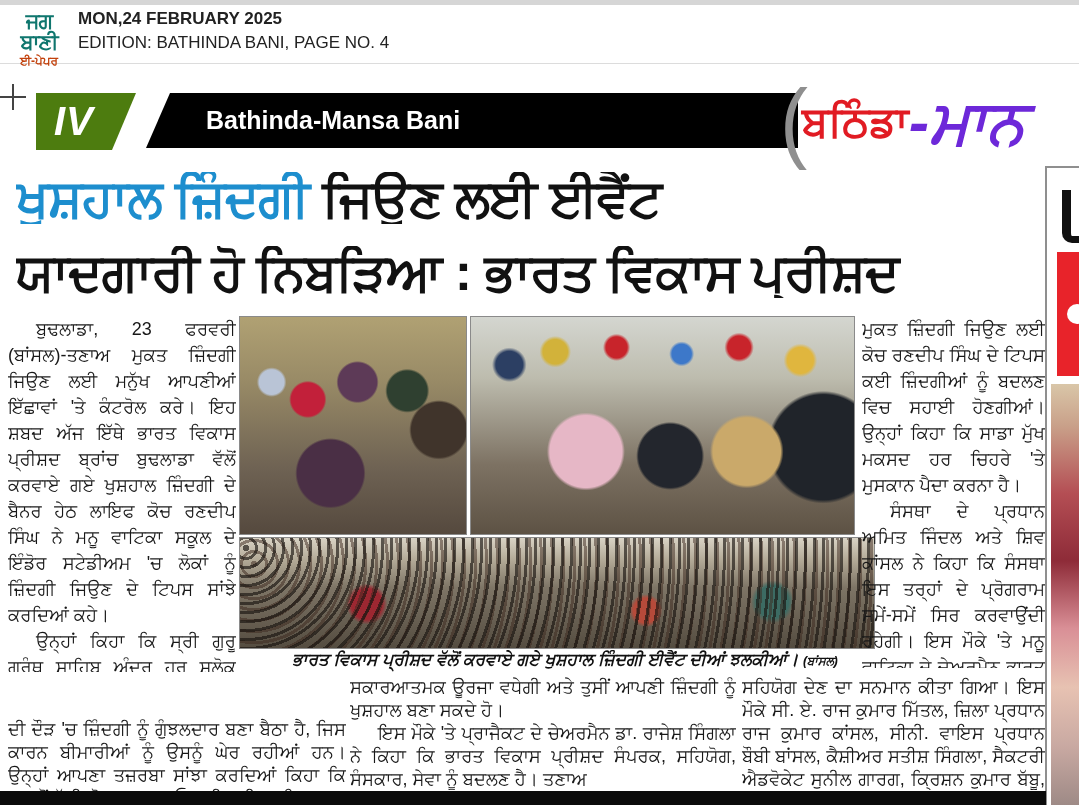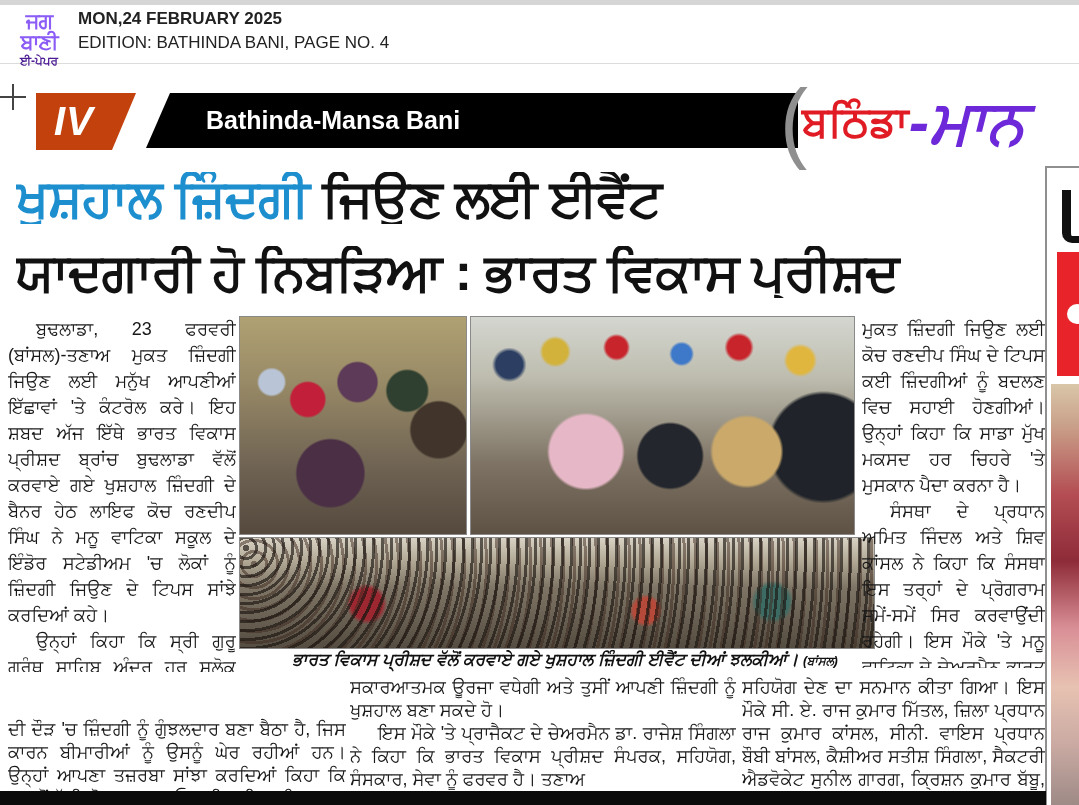--- a/index.html
+++ b/index.html
@@ -6,30 +6,30 @@
   .page{
     position:relative;width:1079px;height:805px;background:#ffffff;
     font-family:"Liberation Sans","DejaVu Sans",sans-serif;
     overflow:hidden;color:#1c1c1c;
   }
   .abs{position:absolute;}
   
   .top-strip{left:0;top:0;width:1079px;height:5px;background:#d6d6d6;}
   .header-bar{left:0;top:5px;width:1079px;height:58px;background:#ffffff;border-bottom:1px solid #dcdcdc;}
   .logo{left:8px;top:10px;width:62px;height:50px;text-align:center;line-height:1;}
-  .logo .l1{font-size:21px;font-weight:800;color:#8b5cf6;letter-spacing:-1px;}
-  .logo .l2{font-size:12px;font-weight:700;color:#4c1d95;margin-top:3px;}
+  .logo .l1{font-size:21px;font-weight:800;color:#0f766e;letter-spacing:-1px;}
+  .logo .l2{font-size:12px;font-weight:700;color:#c2410c;margin-top:3px;}
   .hdr-date{left:78px;top:9px;font-size:17px;font-weight:800;color:#222;}
   .hdr-edition{left:78px;top:33px;font-size:17px;font-weight:400;color:#222;}
   
   .plus-h{left:0px;top:96px;width:26px;height:2px;background:#444;}
   .plus-v{left:12px;top:84px;width:2px;height:26px;background:#444;}
   
   .iv-badge{
-    left:36px;top:93px;width:100px;height:57px;background:#c2410c;
+    left:36px;top:93px;width:100px;height:57px;background:#4d7c0f;
     clip-path:polygon(0 0,100% 0,76% 100%,0 100%);
     display:flex;align-items:center;justify-content:flex-start;
   }
   .iv-badge span{color:#fff;font-size:40px;font-weight:800;font-style:italic;padding-left:18px;letter-spacing:1px;}
   .band-blue{
     left:138px;top:93px;width:660px;height:55px;background:#000000;
     clip-path:polygon(32px 0,100% 0,100% 100%,8px 100%);
     display:flex;align-items:center;
   }
   .band-blue span{color:#ffffff;font-size:25px;font-weight:700;padding-left:68px;}
@@ -155,21 +155,21 @@
     <span>ਭਾਰਤ ਵਿਕਾਸ ਪ੍ਰੀਸ਼ਦ ਵੱਲੋਂ ਕਰਵਾਏ ਗਏ ਖੁਸ਼ਹਾਲ ਜ਼ਿੰਦਗੀ ਈਵੈਂਟ ਦੀਆਂ ਝਲਕੀਆਂ। </span><span class="credit">(ਬਾਂਸਲ)</span>
   </div>
 
   <div class="abs body-txt colr">
     <p>ਮੁਕਤ ਜ਼ਿੰਦਗੀ ਜਿਉਣ ਲਈ ਕੋਚ ਰਣਦੀਪ ਸਿੰਘ ਦੇ ਟਿਪਸ ਕਈ ਜ਼ਿੰਦਗੀਆਂ ਨੂੰ ਬਦਲਣ ਵਿਚ ਸਹਾਈ ਹੋਣਗੀਆਂ। ਉਨ੍ਹਾਂ ਕਿਹਾ ਕਿ ਸਾਡਾ ਮੁੱਖ ਮਕਸਦ ਹਰ ਚਿਹਰੇ 'ਤੇ ਮੁਸਕਾਨ ਪੈਦਾ ਕਰਨਾ ਹੈ।</p>
     <p class="ind">ਸੰਸਥਾ ਦੇ ਪ੍ਰਧਾਨ ਅਮਿਤ ਜਿੰਦਲ ਅਤੇ ਸ਼ਿਵ ਕਾਂਸਲ ਨੇ ਕਿਹਾ ਕਿ ਸੰਸਥਾ ਇਸ ਤਰ੍ਹਾਂ ਦੇ ਪ੍ਰੋਗਰਾਮ ਸਮੇਂ-ਸਮੇਂ ਸਿਰ ਕਰਵਾਉਂਦੀ ਰਹੇਗੀ। ਇਸ ਮੌਕੇ 'ਤੇ ਮਨੂ ਵਾਟਿਕਾ ਦੇ ਚੇਅਰਮੈਨ ਭਾਰਤ ਭੂਸ਼ਨ ਸਰਾਫ ਦਾ</p>
   </div>
 
   <div class="abs body-txt colm">
     <p>ਸਕਾਰਆਤਮਕ ਊਰਜਾ ਵਧੇਗੀ ਅਤੇ ਤੁਸੀਂ ਆਪਣੀ ਜ਼ਿੰਦਗੀ ਨੂੰ ਖੁਸ਼ਹਾਲ ਬਣਾ ਸਕਦੇ ਹੋ।</p>
-    <p class="ind">ਇਸ ਮੌਕੇ 'ਤੇ ਪ੍ਰਾਜੈਕਟ ਦੇ ਚੇਅਰਮੈਨ ਡਾ. ਰਾਜੇਸ਼ ਸਿੰਗਲਾ ਨੇ ਕਿਹਾ ਕਿ ਭਾਰਤ ਵਿਕਾਸ ਪ੍ਰੀਸ਼ਦ ਸੰਪਰਕ, ਸਹਿਯੋਗ, ਸੰਸਕਾਰ, ਸੇਵਾ ਨੂੰ ਫਰਵਰ ਹੈ। ਤਣਾਅ</p>
+    <p class="ind">ਇਸ ਮੌਕੇ 'ਤੇ ਪ੍ਰਾਜੈਕਟ ਦੇ ਚੇਅਰਮੈਨ ਡਾ. ਰਾਜੇਸ਼ ਸਿੰਗਲਾ ਨੇ ਕਿਹਾ ਕਿ ਭਾਰਤ ਵਿਕਾਸ ਪ੍ਰੀਸ਼ਦ ਸੰਪਰਕ, ਸਹਿਯੋਗ, ਸੰਸਕਾਰ, ਸੇਵਾ ਨੂੰ ਬਦਲਣ ਹੈ। ਤਣਾਅ</p>
   </div>
 
   <div class="abs body-txt colbr">
     <p>ਸਹਿਯੋਗ ਦੇਣ ਦਾ ਸਨਮਾਨ ਕੀਤਾ ਗਿਆ। ਇਸ ਮੌਕੇ ਸੀ. ਏ. ਰਾਜ ਕੁਮਾਰ ਮਿੱਤਲ, ਜ਼ਿਲਾ ਪ੍ਰਧਾਨ ਰਾਜ ਕੁਮਾਰ ਕਾਂਸਲ, ਸੀਨੀ. ਵਾਇਸ ਪ੍ਰਧਾਨ ਬੌਬੀ ਬਾਂਸਲ, ਕੈਸ਼ੀਅਰ ਸਤੀਸ਼ ਸਿੰਗਲਾ, ਸੈਕਟਰੀ ਐਡਵੋਕੇਟ ਸੁਨੀਲ ਗਾਰਗ, ਕ੍ਰਿਸ਼ਨ ਕੁਮਾਰ ਬੱਬੂ, ਰਜਿੰਦਰ ਗੋਇਲ ਮੌਜੂਦ ਸਨ।</p>
   </div>
 
   <div class="abs strip-border-v"></div>
   <div class="abs strip-border-h"></div>
   <div class="abs strip-glyph"></div>
   <div class="abs strip-red">

